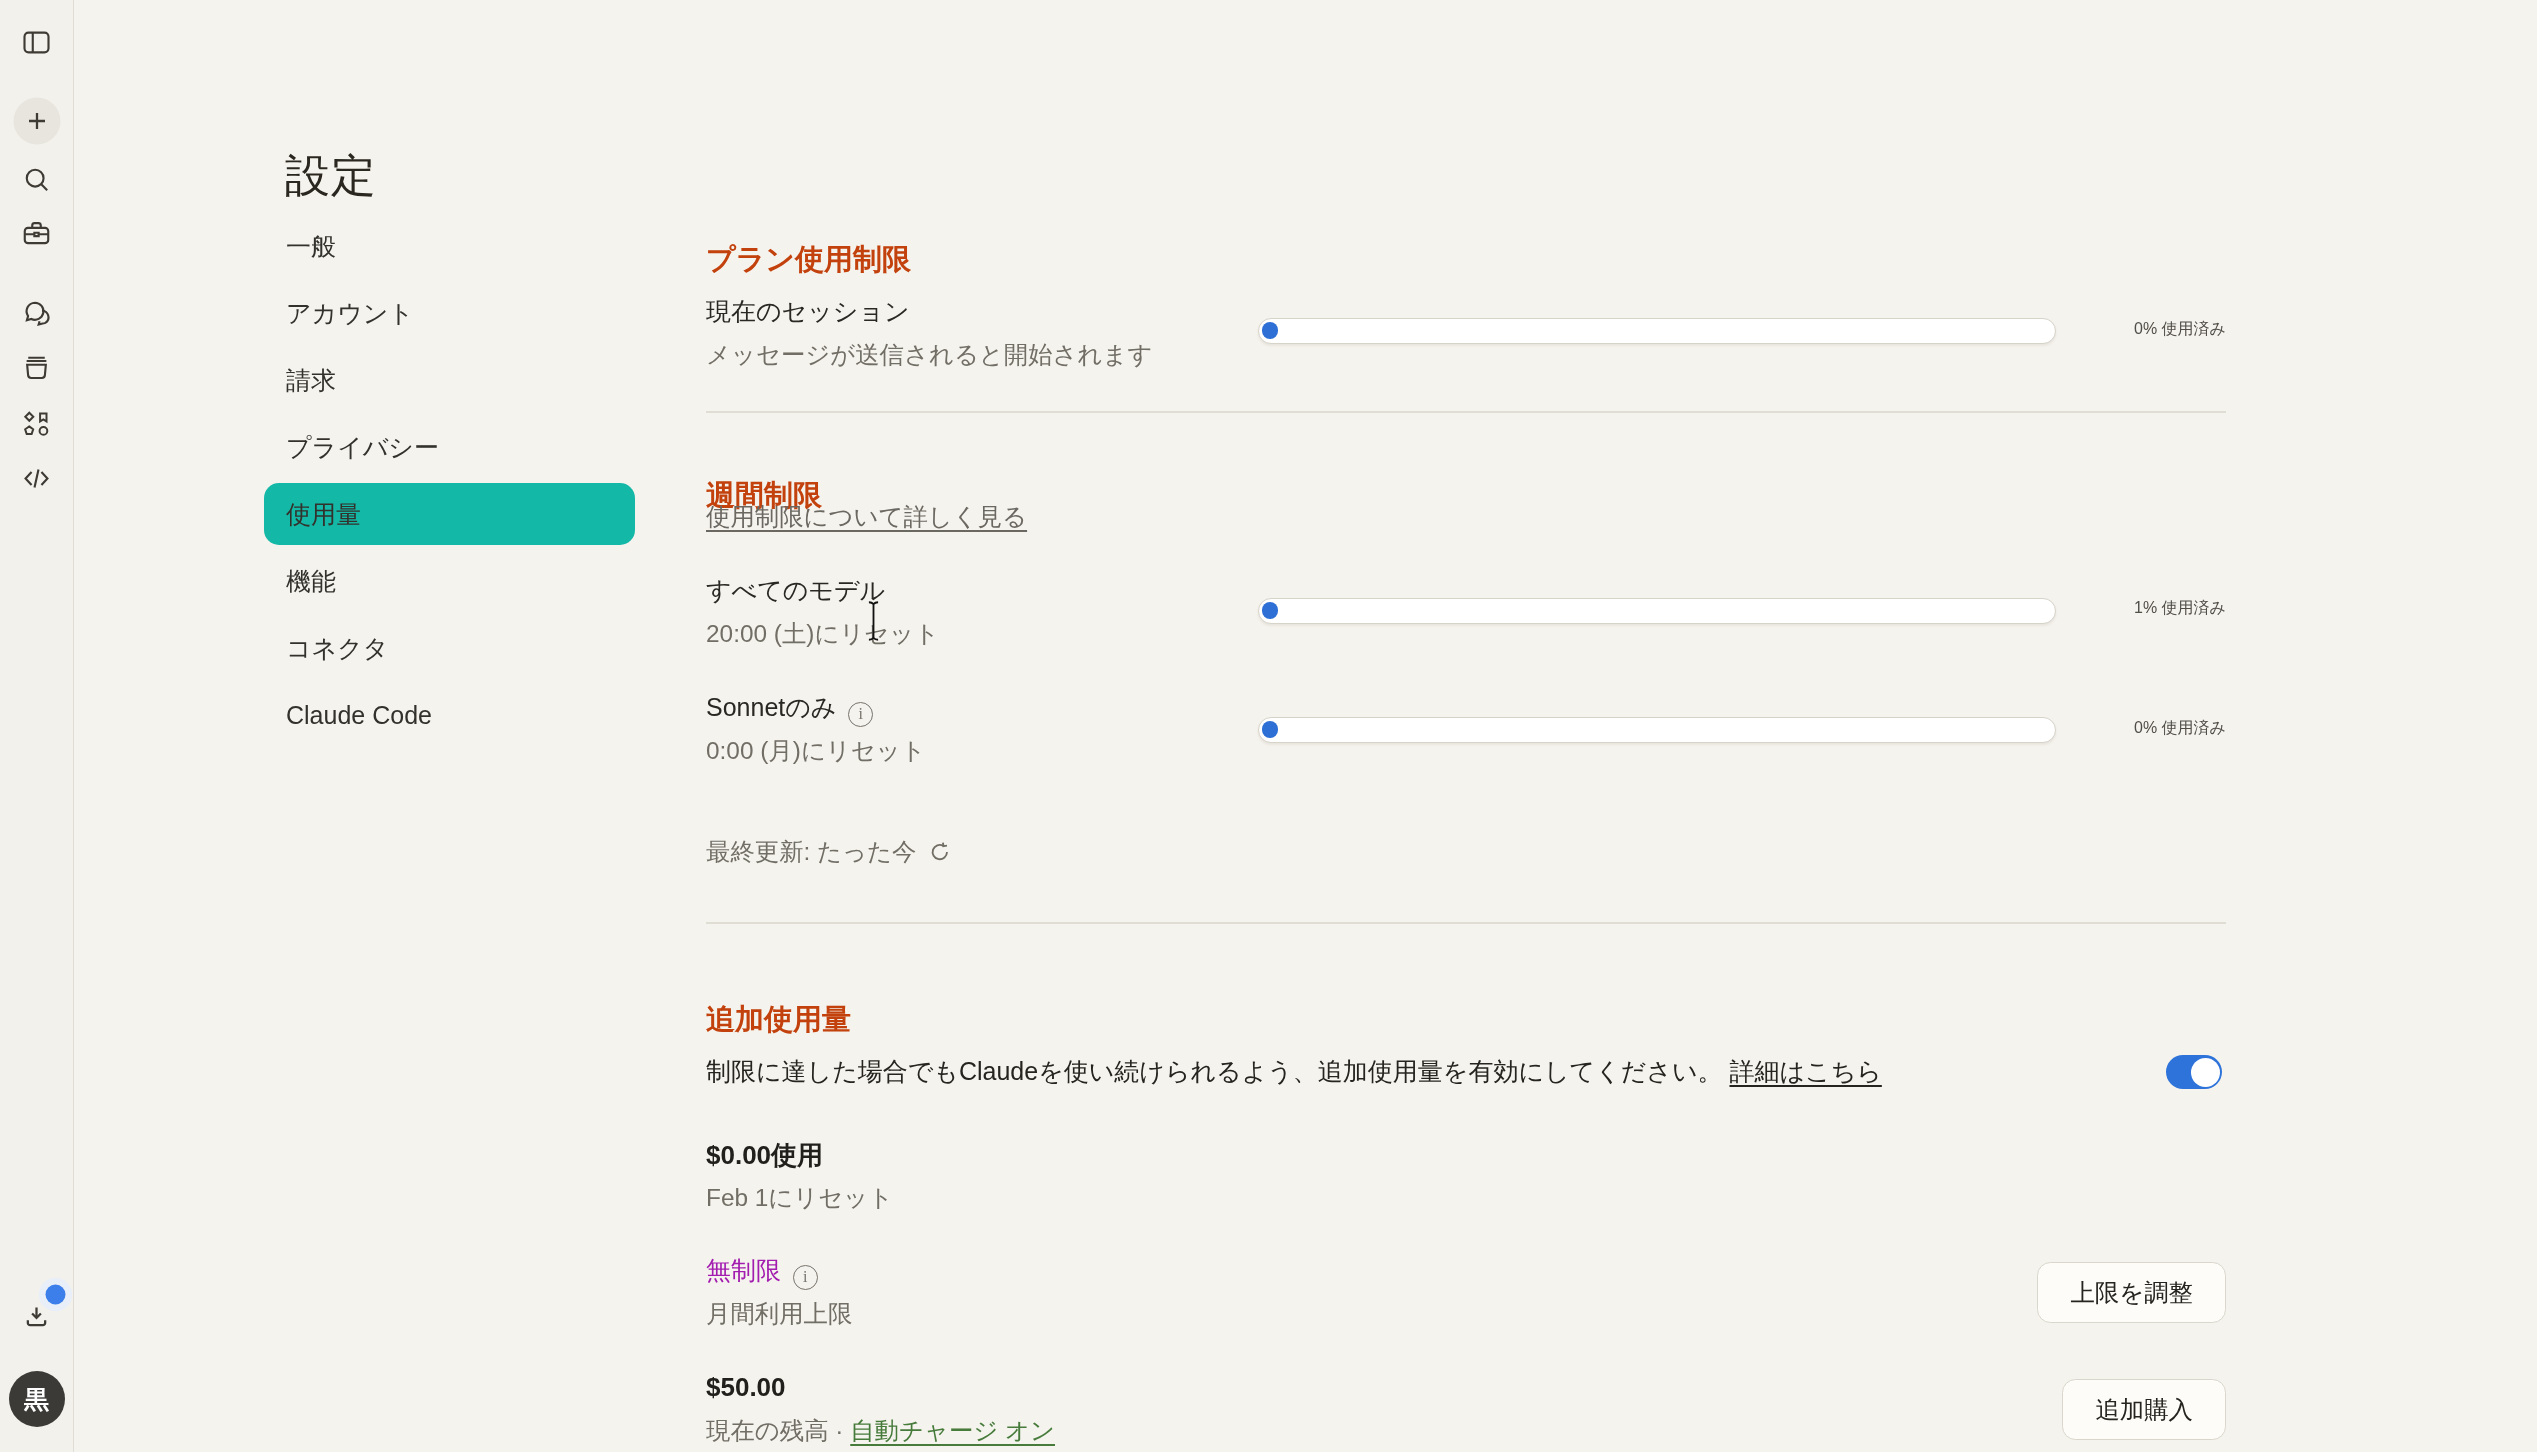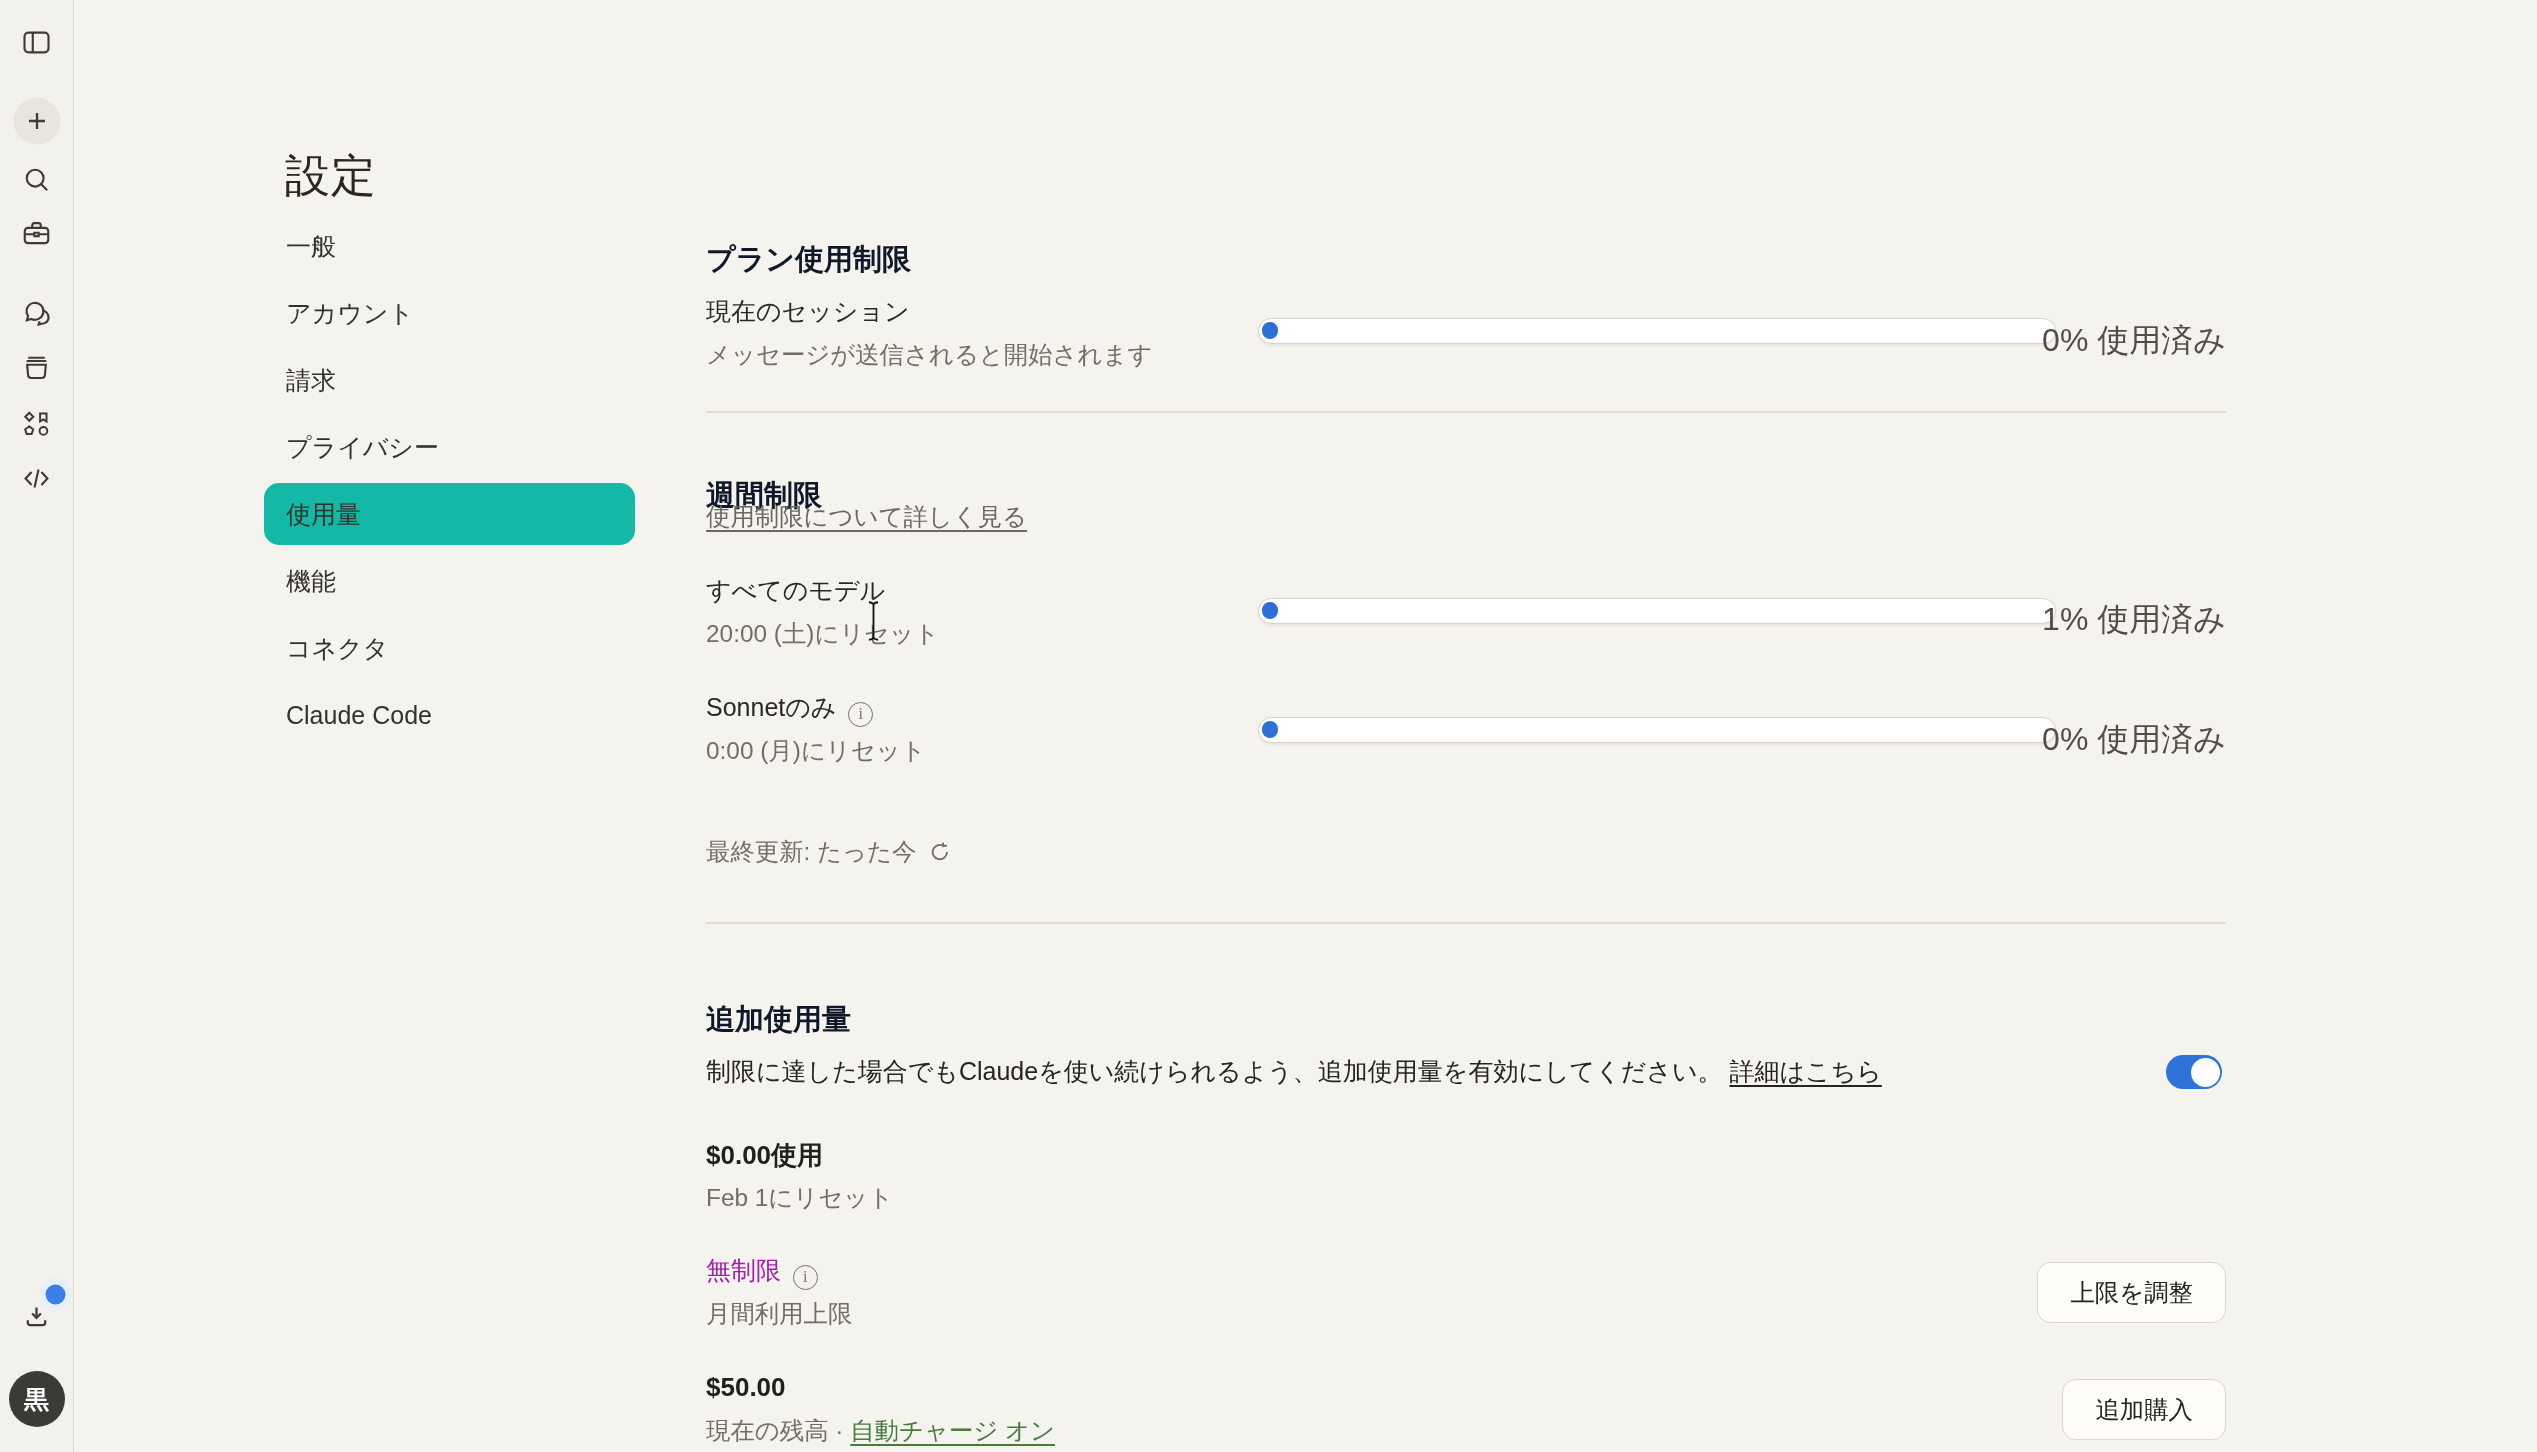--- a/index.html
+++ b/index.html
@@ -15,28 +15,28 @@
   .blue-dot{position:absolute;right:-5px;top:-6.7px;width:20px;height:20px;border-radius:50%;background:#3C7EEA;box-shadow:0 0 0 6.7px #E9EFF8;}
   .avatar{position:absolute;left:50%;transform:translate(-50%,-50%);width:56px;height:56px;border-radius:50%;background:#3B3A36;color:#FFFFFF;display:flex;align-items:center;justify-content:center;font-size:25px;font-weight:700;cursor:pointer;}
 
   
   .page-title{position:absolute;left:285px;top:110px;font-family:"Liberation Serif","DejaVu Serif",serif;font-size:45px;font-weight:500;color:#29271F;letter-spacing:0.8px;margin-top:36px;}
   .nav{position:absolute;left:264px;top:215px;width:371px;}
   .nav-item{height:62px;margin-bottom:5px;display:flex;align-items:center;padding-left:22px;font-size:25px;color:#33312C;border-radius:15px;cursor:pointer;}
   .nav-item.selected{background:#14b8a6;}
 
   
-  .h2{position:absolute;left:706px;font-size:29px;font-weight:700;color:#0f172a;}
+  .h2{position:absolute;left:706px;font-size:29px;font-weight:700;color:#c2410c;}
   .label{position:absolute;left:706px;font-size:25px;color:#2A2823;}
   .sub{position:absolute;left:706px;font-size:24.4px;color:#716E66;}
   .divider{position:absolute;left:706px;width:1520px;height:1.7px;background:#E0DDD5;}
 
   .bar{position:absolute;left:1258px;width:798px;height:26px;background:#FFFFFF;border:1.7px solid #D6D3C9;border-radius:13.5px;box-shadow:0 1.7px 2.5px rgba(60,55,40,.08);}
   .bar-fill{position:absolute;left:2.5px;top:2.5px;height:17.7px;border-radius:9.3px;background:#2E6FD6;}
-  .pct{position:absolute;right:312px;font-size:32px;color:#514E48;white-space:nowrap;text-align:right;}
+  .pct{position:absolute;right:312px;font-size:16px;color:#514E48;white-space:nowrap;text-align:right;}
 
   .glink{color:#6B6862;text-decoration:underline;text-underline-offset:5px;cursor:pointer;}
   .dlink{color:#26241F;text-decoration:underline;text-underline-offset:5px;cursor:pointer;}
   .bluelink{color:#a21caf;cursor:pointer;}
   .greenlink{color:#467B3B;text-decoration:underline;text-underline-offset:5px;cursor:pointer;}
 
   .info-icon{display:inline-flex;width:25px;height:25px;border:1.7px solid #76736C;border-radius:50%;align-items:center;justify-content:center;font-size:16px;color:#76736C;font-family:"Liberation Serif","DejaVu Serif",serif;vertical-align:-3.4px;margin-left:11.8px;cursor:pointer;}
 
   .para{position:absolute;left:706px;font-size:25px;color:#26241F;}
   .bold-val{position:absolute;left:706px;font-size:26px;font-weight:700;color:#21201C;}

